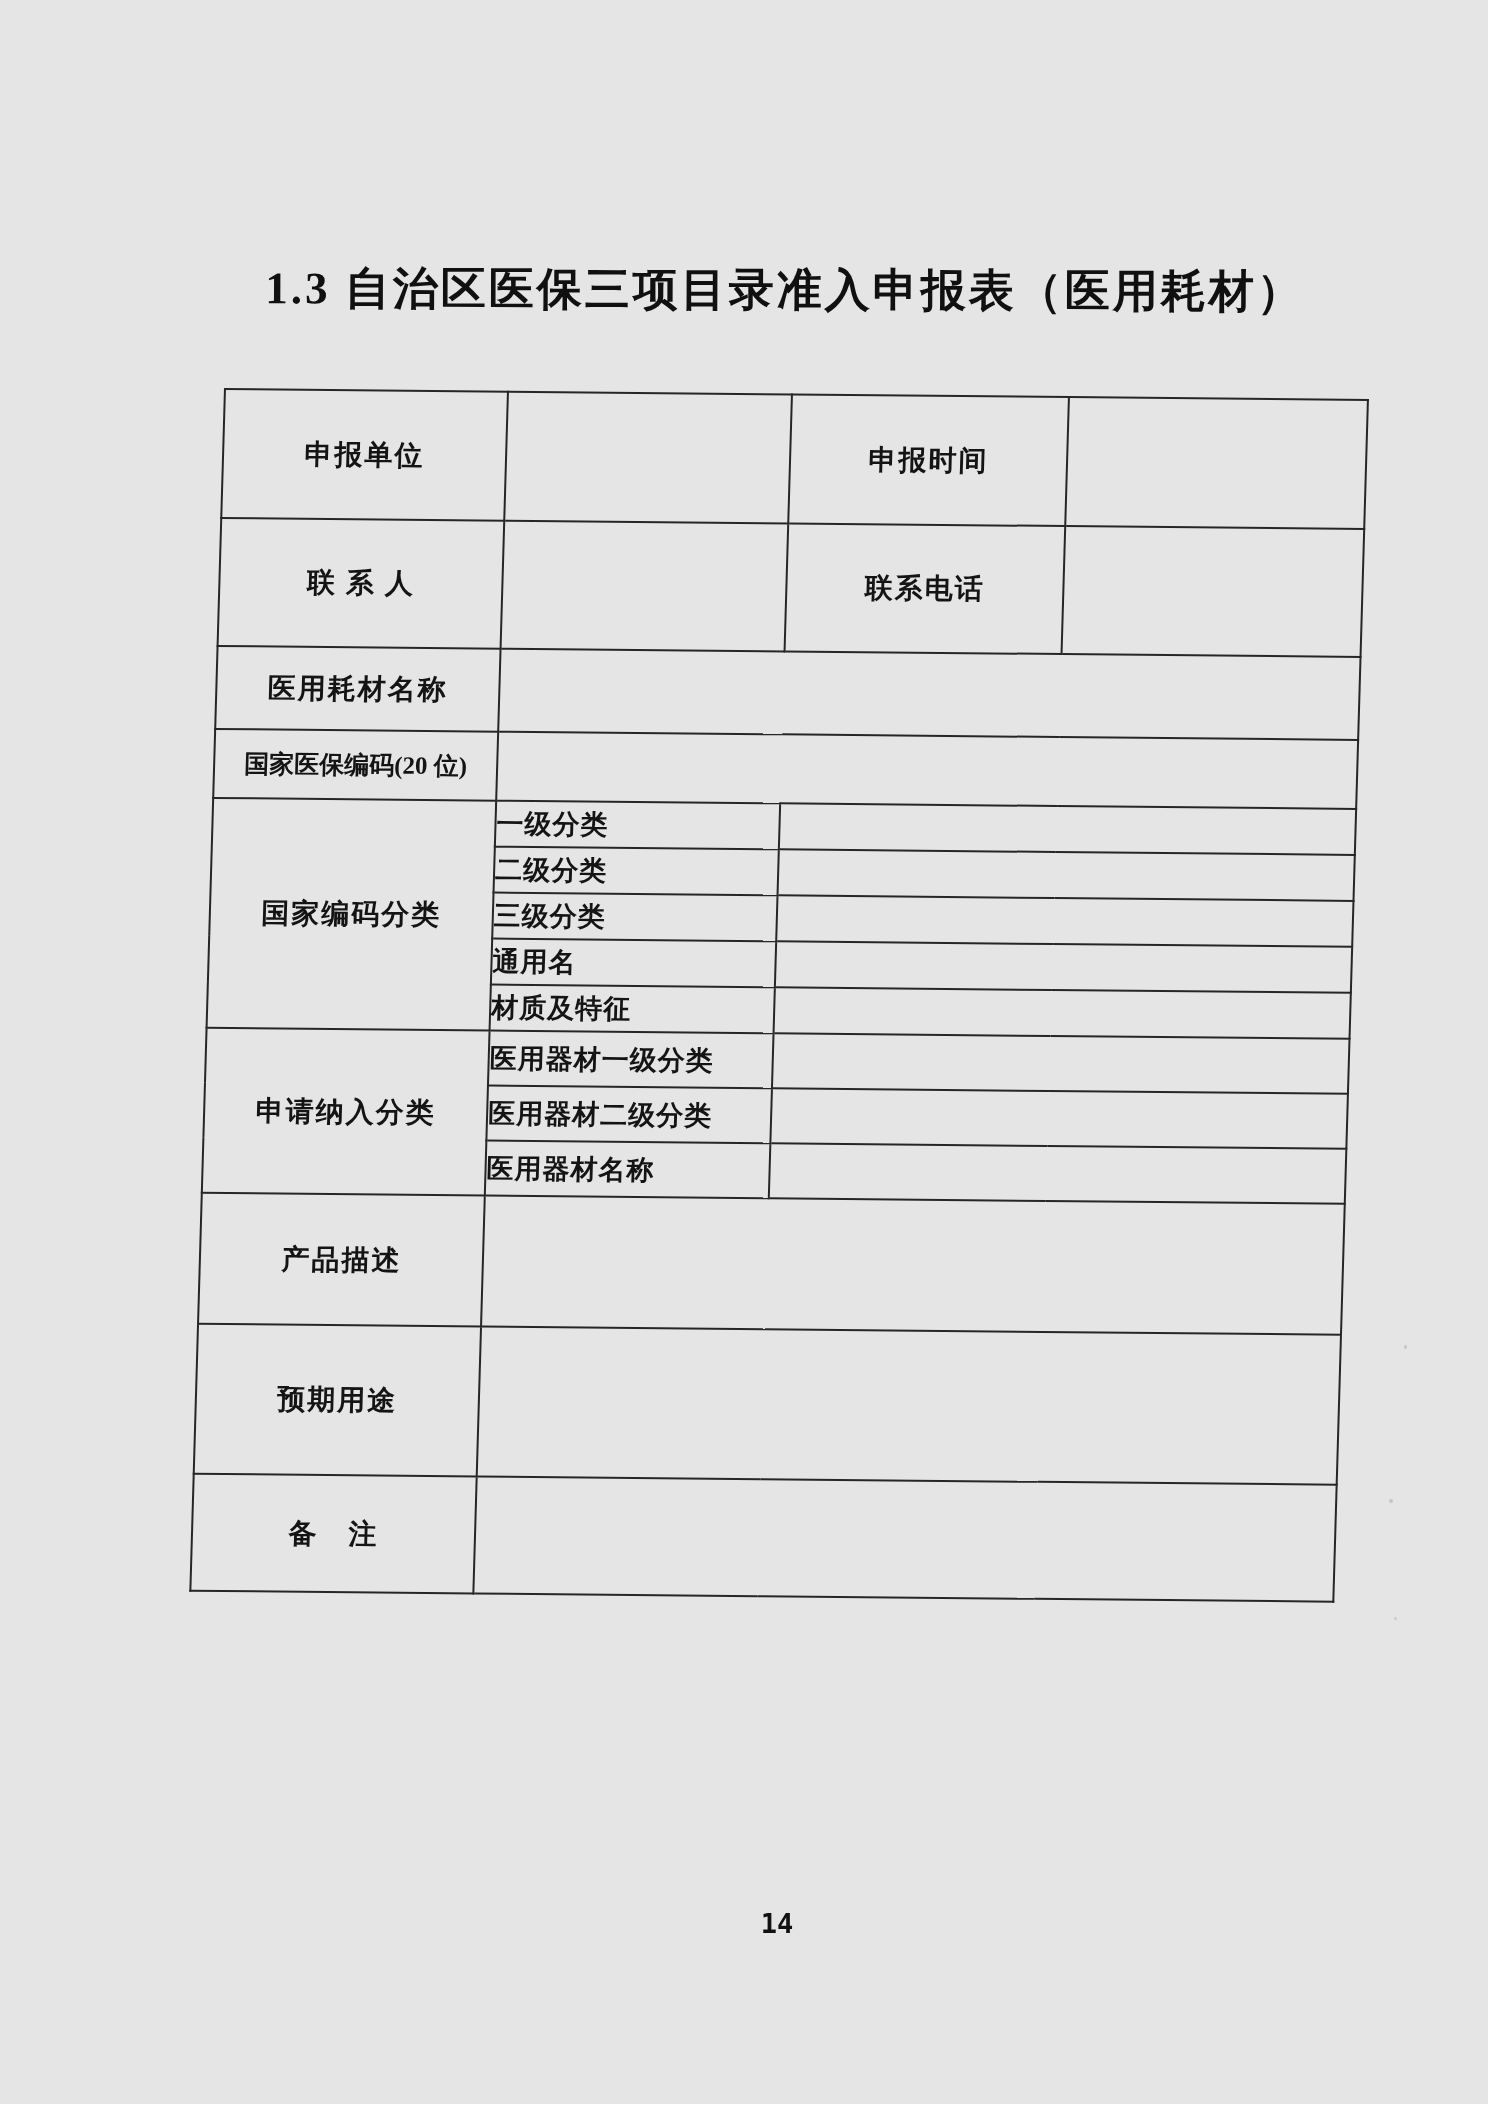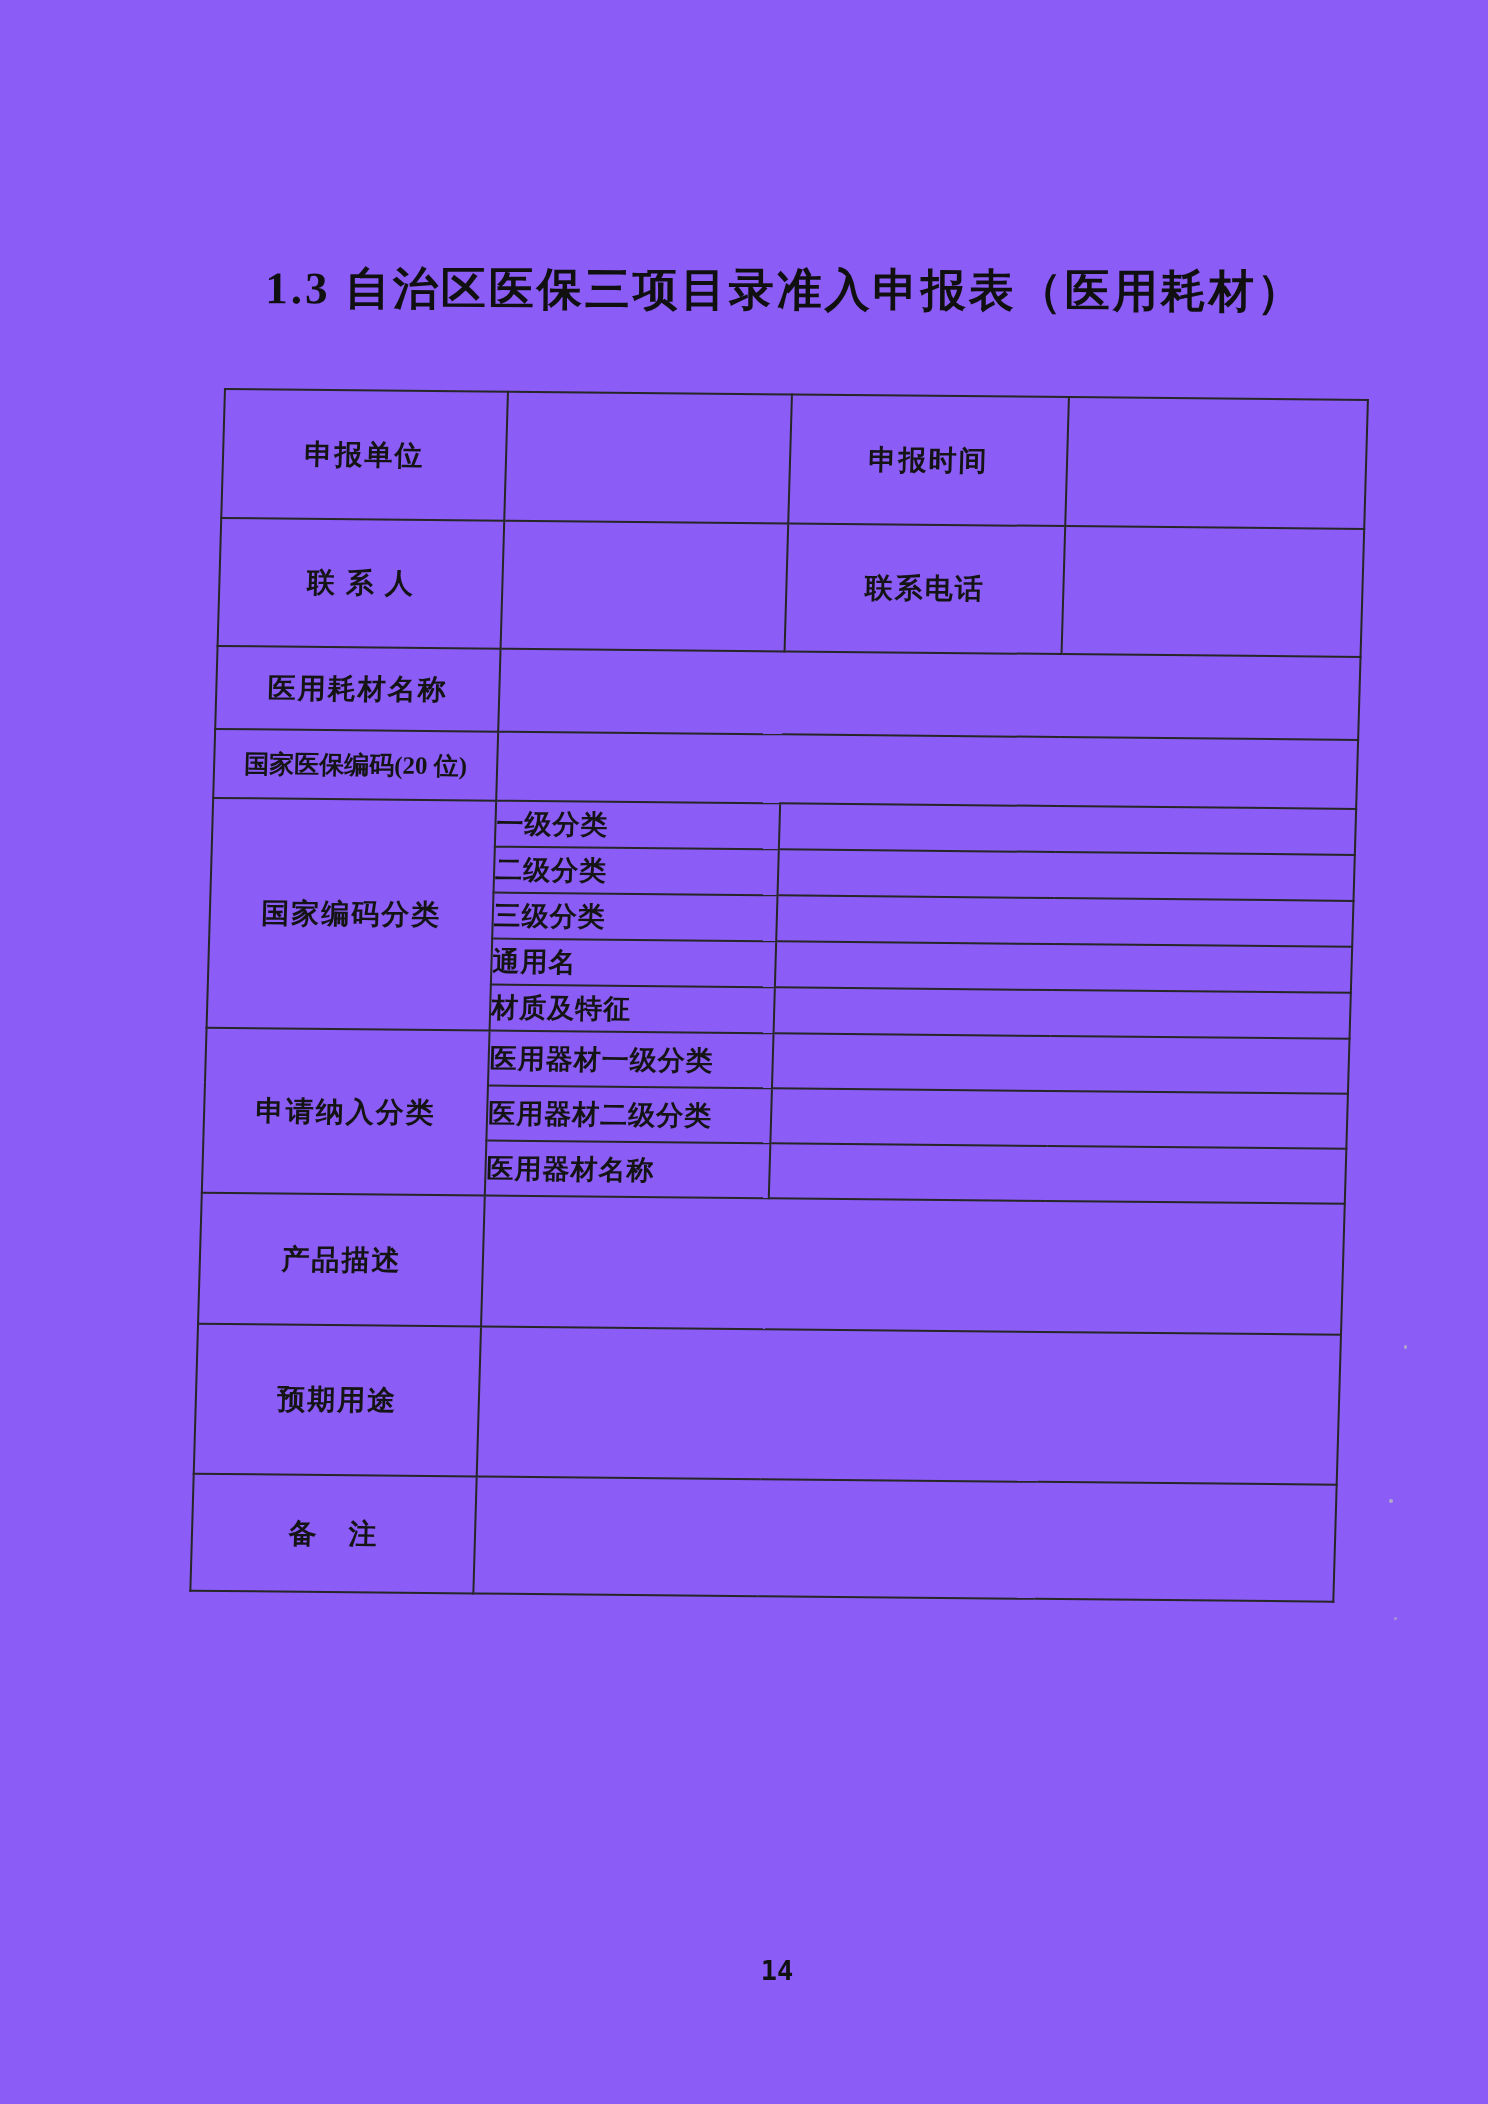--- a/index.html
+++ b/index.html
@@ -1,18 +1,18 @@
 <!DOCTYPE html>
 <html><head>
 <meta charset="utf-8">
 <style>
   html, body { margin:0; padding:0; background:#ffffff; }
   .sheet {
     position:relative; width:1488px; height:2104px;
-    background:#8b5cf6; overflow:hidden;
+    background:#e5e5e5; overflow:hidden;
     font-family:"Liberation Serif","DejaVu Serif",serif;
     color:#161616;
   }
   .title {
     position:absolute; top:260px; left:82px; width:1406px;
     text-align:center; font-size:45px; font-weight:bold;
     letter-spacing:3px; white-space:nowrap; color:#101010;
     transform:rotate(0.2deg);
   }
   .table-wrap {
@@ -34,21 +34,21 @@
   tr.rh-a { height:129px; }
   tr.rh-b { height:128px; }
   tr.rh-c { height:83px; }
   tr.rh-d { height:69px; }
   tr.rh-e { height:46px; }
   tr.rh-f { height:55px; }
   tr.rh-g { height:131px; }
   tr.rh-h { height:150px; }
   tr.rh-i { height:117px; }
   .pagenum {
-    position:absolute; top:1955px; left:66px; width:1422px;
+    position:absolute; top:1908px; left:66px; width:1422px;
     text-align:center; font-family:"DejaVu Sans Mono",monospace;
     font-weight:bold; font-size:27px; color:#111111;
   }
   .speck { position:absolute; background:#bdbdbd; border-radius:50%; opacity:0.8; }
   .speck.s1 { left:1389px; top:1499px; width:4px; height:4px; }
   .speck.s2 { left:1404px; top:1345px; width:3px; height:4px; }
   .speck.s3 { left:1394px; top:1617px; width:3px; height:3px; opacity:0.6; }
 </style>
 </head>
 <body>

